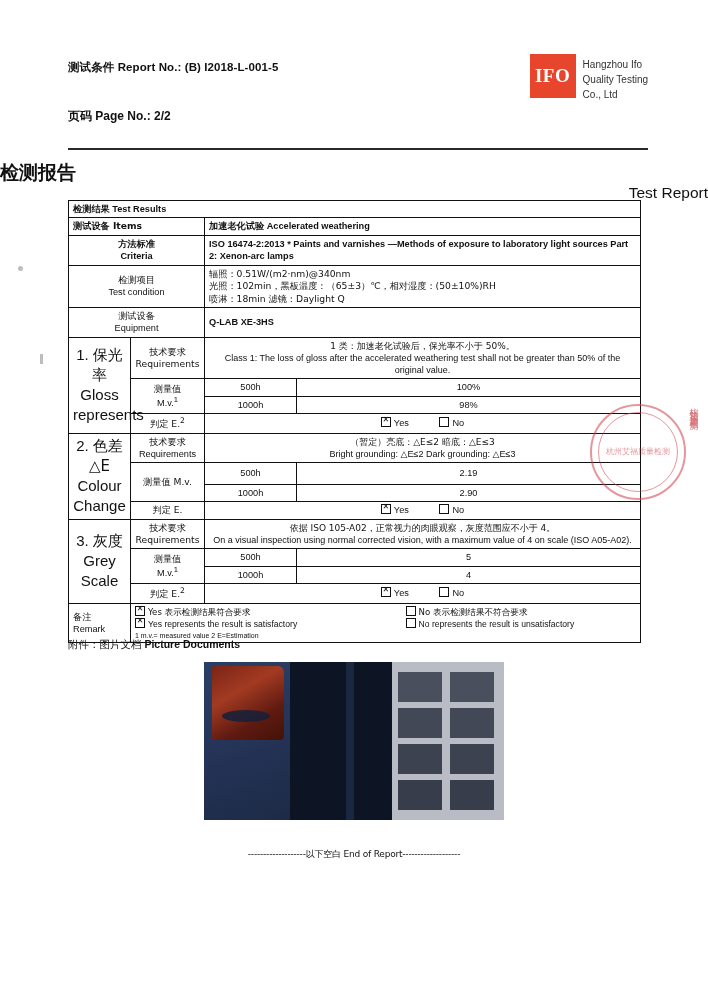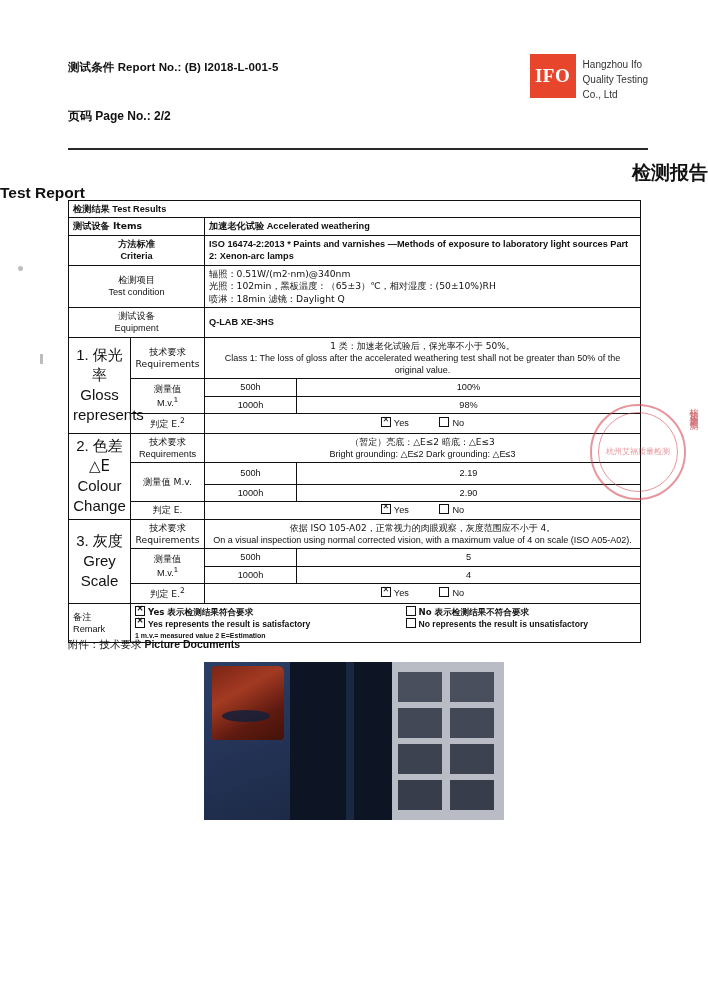--- a/index.html
+++ b/index.html
@@ -77,34 +77,33 @@
     position: absolute;
     left: 68px;
     right: 60px;
     top: 148px;
     border-top: 2px solid #2a2a2a;
   }
   .title-zh {
     position: absolute;
     top: 160px;
     left: 0; right: 0;
-    text-align: right;
+    text-align: left;
     font-size: 19px;
     font-weight: bold;
     color: #111;
     font-family: "DejaVu Sans", sans-serif;
-    padding-left: 25px;
   }
   .title-en {
     position: absolute;
     top: 184px;
     left: 0; right: 0;
-    text-align: left;
+    text-align: right;
     font-size: 15.5px;
-    font-weight: bold;
+    font-weight: normal;
     color: #111;
   }
   table.main {
     position: absolute;
     left: 68px;
     top: 200px;
     width: 572px;
     border-collapse: collapse;
     table-layout: fixed;
     font-size: 9.2px;
@@ -139,21 +138,21 @@
     content: "✕";
     position: absolute;
     left: 0; top: -3px;
     font-size: 8px;
     line-height: 10px;
     width: 8px;
     text-align: center;
   }
   .judge-row { text-align: center; }
   .judge-row .opt { margin: 0 14px; }
-  .remark-cell { font-size: 8.6px; line-height: 1.5; font-weight: bold; }
+  .remark-cell { font-size: 8.6px; line-height: 1.5; }
   .remark-cell .fn { font-size: 7px; }
   .attach {
     position: absolute;
     left: 68px;
     top: 638px;
     font-size: 10.5px;
     color: #111;
   }
   .attach .b { font-weight: bold; }
   .photo {
@@ -456,21 +455,21 @@
             <div style="flex:0 0 54%"><span class="chk on"></span><span>Yes represents the result is satisfactory</span></div>
             <div style="flex:1"><span class="chk"></span><span>No represents  the result is unsatisfactory</span></div>
           </div>
           <div class="fn">1 m.v.= measured value  2 E=Estimation</div>
         </td>
       </tr>
     </tbody>
   </table>
 
   <div class="attach">
-    <span class="zh">附件：技术要求</span>
+    <span class="zh">附件：图片文档</span>
     <span class="b">Picture Documents</span>
   </div>
 
   <div class="photo">
     <div class="ph-left">
       <div class="ph-fabric"></div>
     </div>
     <div class="ph-strip s1"></div>
     <div class="ph-strip s2"></div>
     <div class="ph-panelcol">
@@ -478,20 +477,21 @@
       <div class="ph-sw" style="left:58px; top:10px;  width:44px; height:30px;"></div>
       <div class="ph-sw" style="left:6px;  top:46px;  width:44px; height:30px; background:#434857;"></div>
       <div class="ph-sw" style="left:58px; top:46px;  width:44px; height:30px; background:#434857;"></div>
       <div class="ph-sw" style="left:6px;  top:82px;  width:44px; height:30px; background:#3d4250;"></div>
       <div class="ph-sw" style="left:58px; top:82px;  width:44px; height:30px; background:#3d4250;"></div>
       <div class="ph-sw" style="left:6px;  top:118px; width:44px; height:30px; background:#383d4b;"></div>
       <div class="ph-sw" style="left:58px; top:118px; width:44px; height:30px; background:#383d4b;"></div>
     </div>
   </div>
 
+  <div class="ph-end">-------------------以下空白 End of Report-------------------</div>
 
   <div class="stamp">
     <div class="stamp-inner"></div>
     <div class="stamp-txt">杭州艾福质量检测</div>
   </div>
   <div class="side-cn">杭州艾福质量检测</div>
 
   <div class="speck" style="left:18px; top:266px; width:5px; height:5px; border-radius:50%;"></div>
   <div class="speck" style="left:40px; top:354px; width:3px; height:10px;"></div>
 </div>

